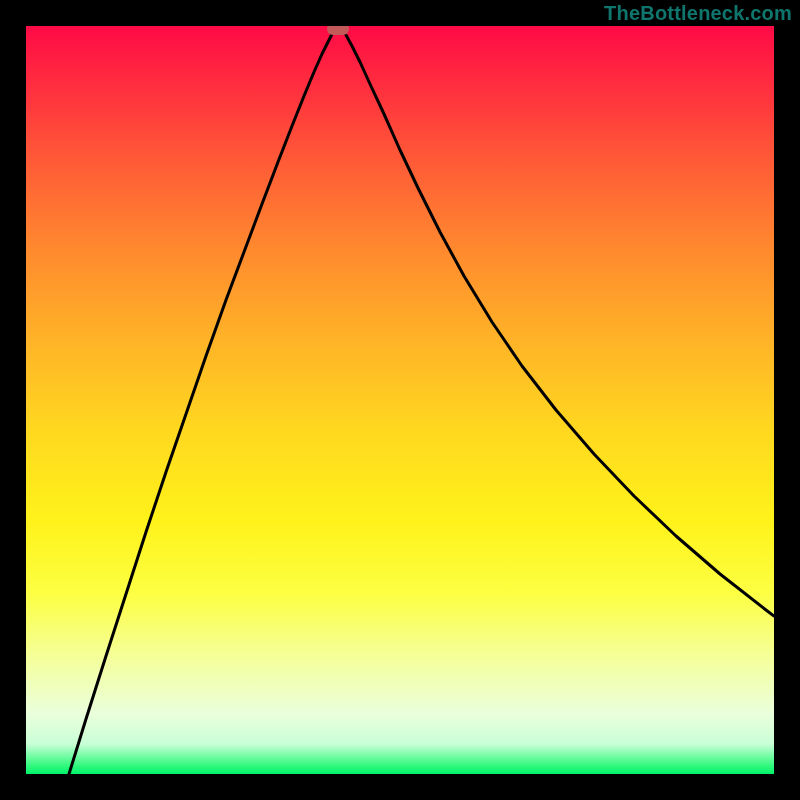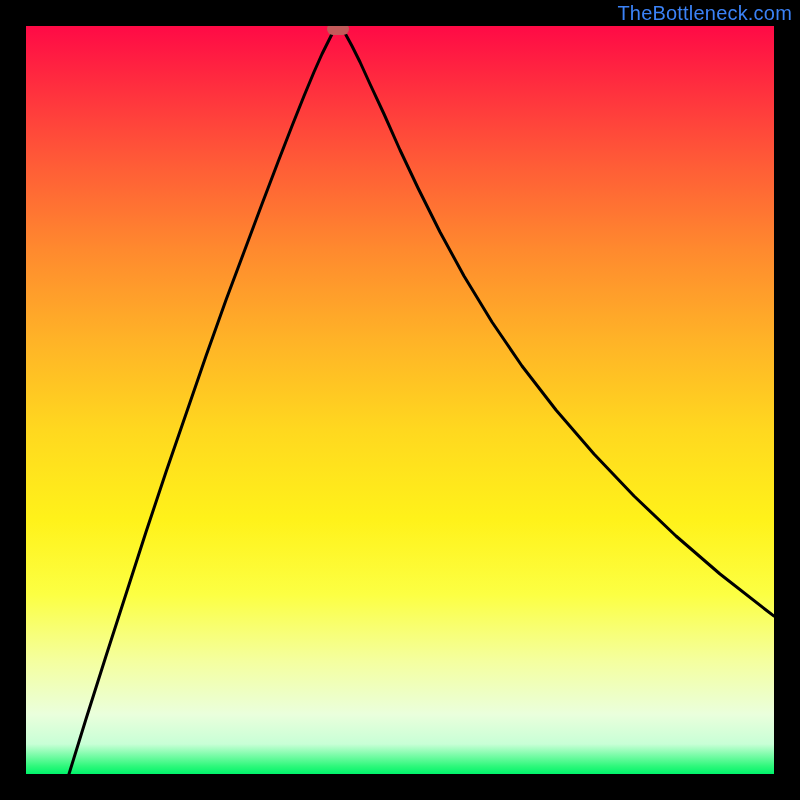--- a/index.html
+++ b/index.html
@@ -13,23 +13,23 @@
   .frame {
     position: relative;
     width: 800px;
     height: 800px;
     background: #000;
   }
   .watermark {
     position: absolute;
     top: 2px;
     right: 8px;
-    color: #3b82f6;
+    color: #0f766e;
     font-size: 20px;
-    font-weight: 400;
+    font-weight: 700;
     z-index: 5;
     letter-spacing: 0.2px;
   }
   .plot-area {
     position: absolute;
     left: 26px;
     top: 26px;
     width: 748px;
     height: 748px;
     background: linear-gradient(to bottom,

